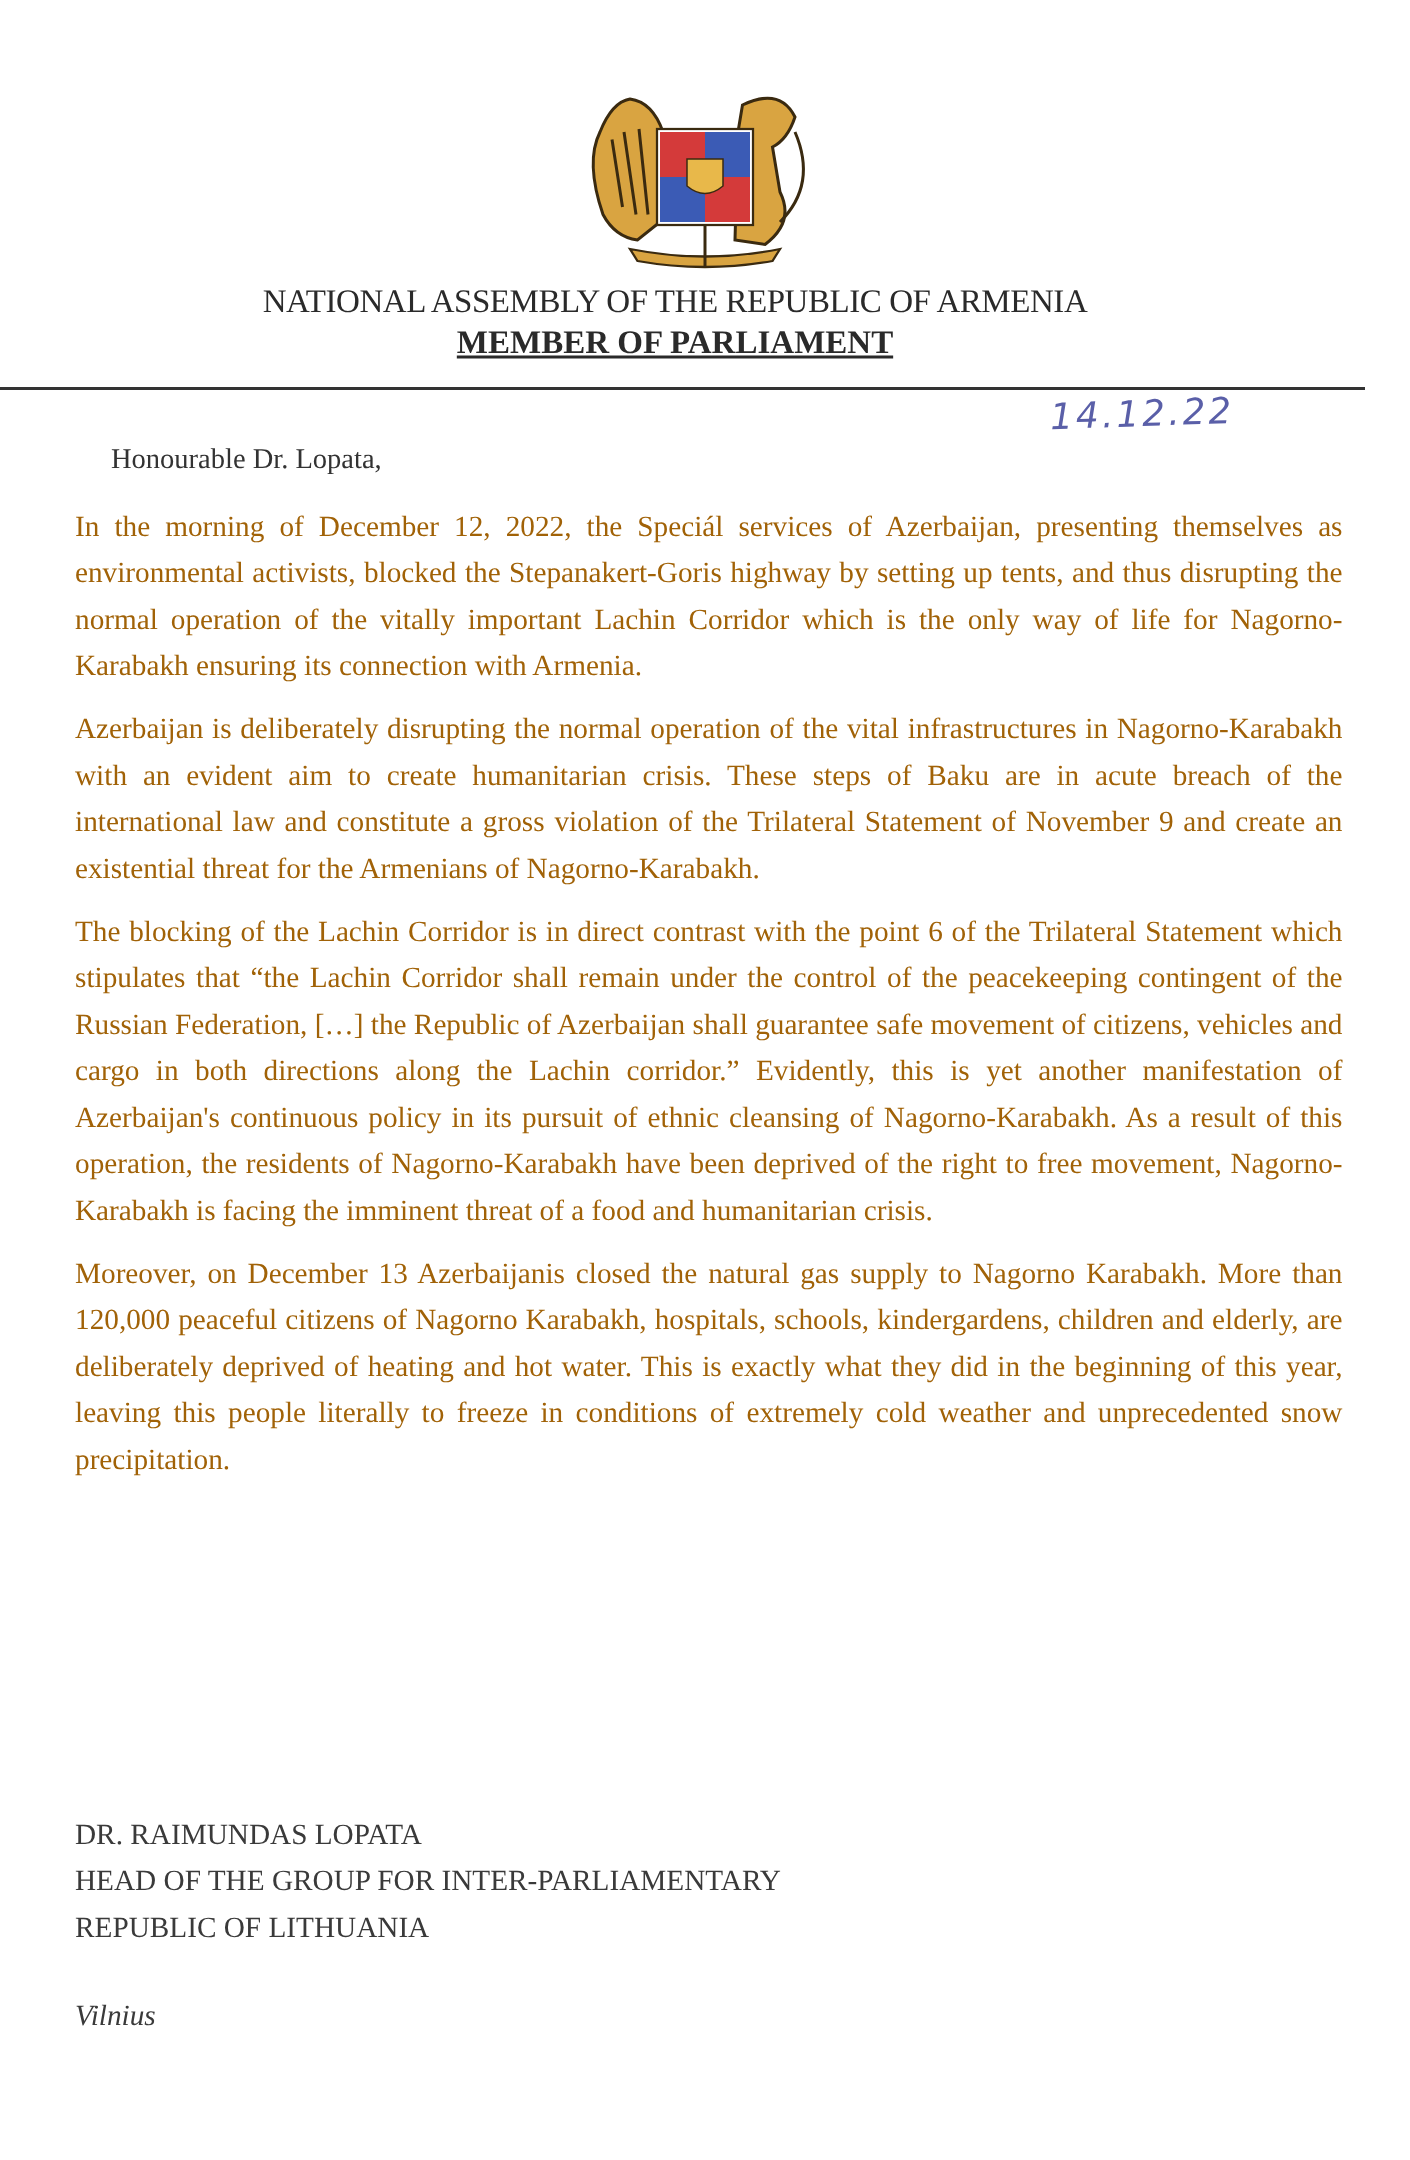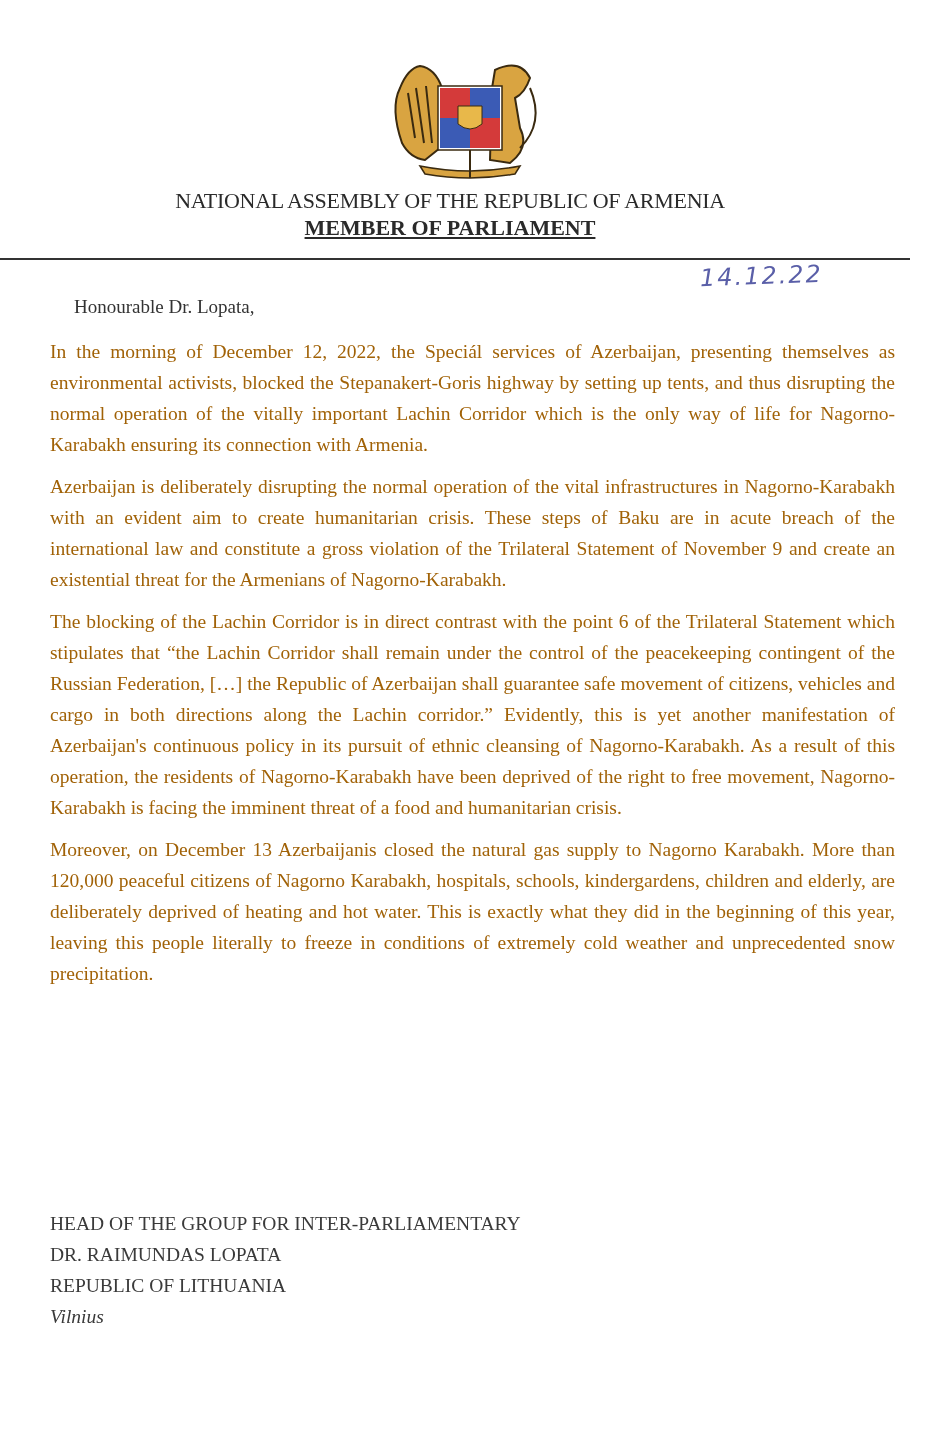--- a/index.html
+++ b/index.html
@@ -34,21 +34,21 @@
   .body-text {
     position: absolute; left: 50px; top: 336px; width: 845px;
     font-size: 19.5px; line-height: 31px; text-align: justify; color: #a16207;
   }
   .body-text p { margin: 0 0 11px 0; }
   .signature {
     position: absolute; left: 50px; top: 1208px;
     font-size: 19.5px; line-height: 31px; color: #3a3a3a;
   }
   .signature div { white-space: nowrap; }
-  .signature .city { font-style: italic; }
+  .signature .city { font-style: italic; margin-top: 28px; }
 </style>
 </head>
 <body>
 
 <div class="emblem">
   <svg width="180" height="140" viewBox="0 0 180 140">
 
     <path d="M20 40 Q10 60 22 95 Q30 110 45 112 L60 100 L62 40 Q55 20 40 18 Q28 20 20 40 Z" fill="#d9a441" stroke="#3a2a10" stroke-width="2"></path>
     <path d="M28 45 L35 90 M36 40 L44 95 M46 38 L52 95" stroke="#3a2a10" stroke-width="2"></path>
 
@@ -75,17 +75,17 @@
 <div class="salutation">Honourable Dr. Lopata,</div>
 
 <div class="body-text">
   <p>In the morning of December 12, 2022, the Speciál services of Azerbaijan, presenting themselves as environmental activists, blocked the Stepanakert-Goris highway by setting up tents, and thus disrupting the normal operation of the vitally important Lachin Corridor which is the only way of life for Nagorno-Karabakh ensuring its connection with Armenia.</p>
   <p>Azerbaijan is deliberately disrupting the normal operation of the vital infrastructures in Nagorno-Karabakh with an evident aim to create humanitarian crisis. These steps of Baku are in acute breach of the international law and constitute a gross violation of the Trilateral Statement of November 9 and create an existential threat for the Armenians of Nagorno-Karabakh.</p>
   <p>The blocking of the Lachin Corridor is in direct contrast with the point 6 of the Trilateral Statement which stipulates that “the Lachin Corridor shall remain under the control of the peacekeeping contingent of the Russian Federation, […] the Republic of Azerbaijan shall guarantee safe movement of citizens, vehicles and cargo in both directions along the Lachin corridor.” Evidently, this is yet another manifestation of Azerbaijan's continuous policy in its pursuit of ethnic cleansing of Nagorno-Karabakh. As a result of this operation, the residents of Nagorno-Karabakh have been deprived of the right to free movement, Nagorno-Karabakh is facing the imminent threat of a food and humanitarian crisis.</p>
   <p>Moreover, on December 13 Azerbaijanis closed the natural gas supply to Nagorno Karabakh. More than 120,000 peaceful citizens of Nagorno Karabakh, hospitals, schools, kindergardens, children and elderly, are deliberately deprived of heating and hot water. This is exactly what they did in the beginning of this year, leaving this people literally to freeze in conditions of extremely cold weather and unprecedented snow precipitation.</p>
 </div>
 
 <div class="signature">
+  <div>DR. RAIMUNDAS LOPATA</div>
   <div>HEAD OF THE GROUP FOR INTER-PARLIAMENTARY</div>
-  <div>DR. RAIMUNDAS LOPATA</div>
   <div>REPUBLIC OF LITHUANIA</div>
   <div class="city">Vilnius</div>
 </div>
 
 </body></html>

